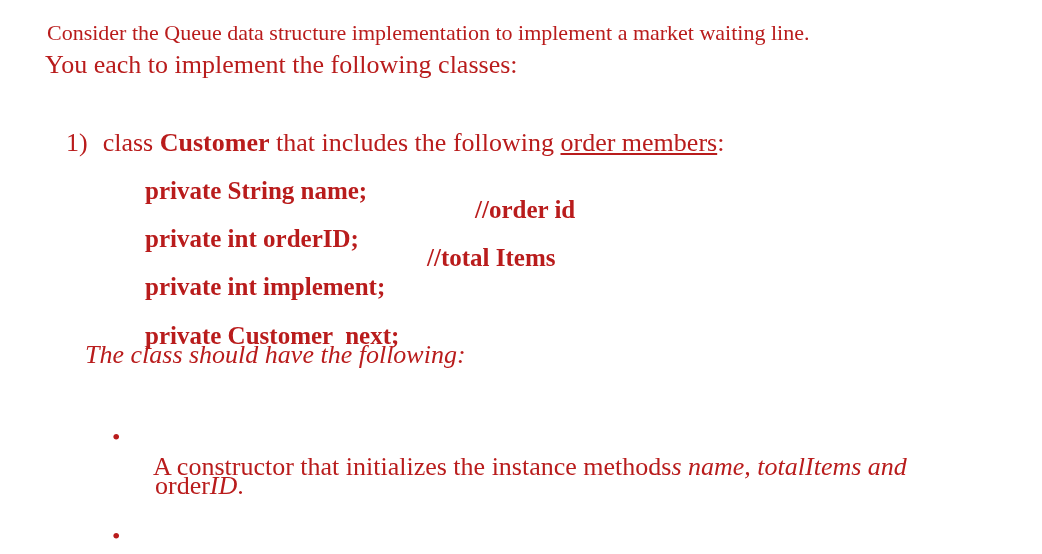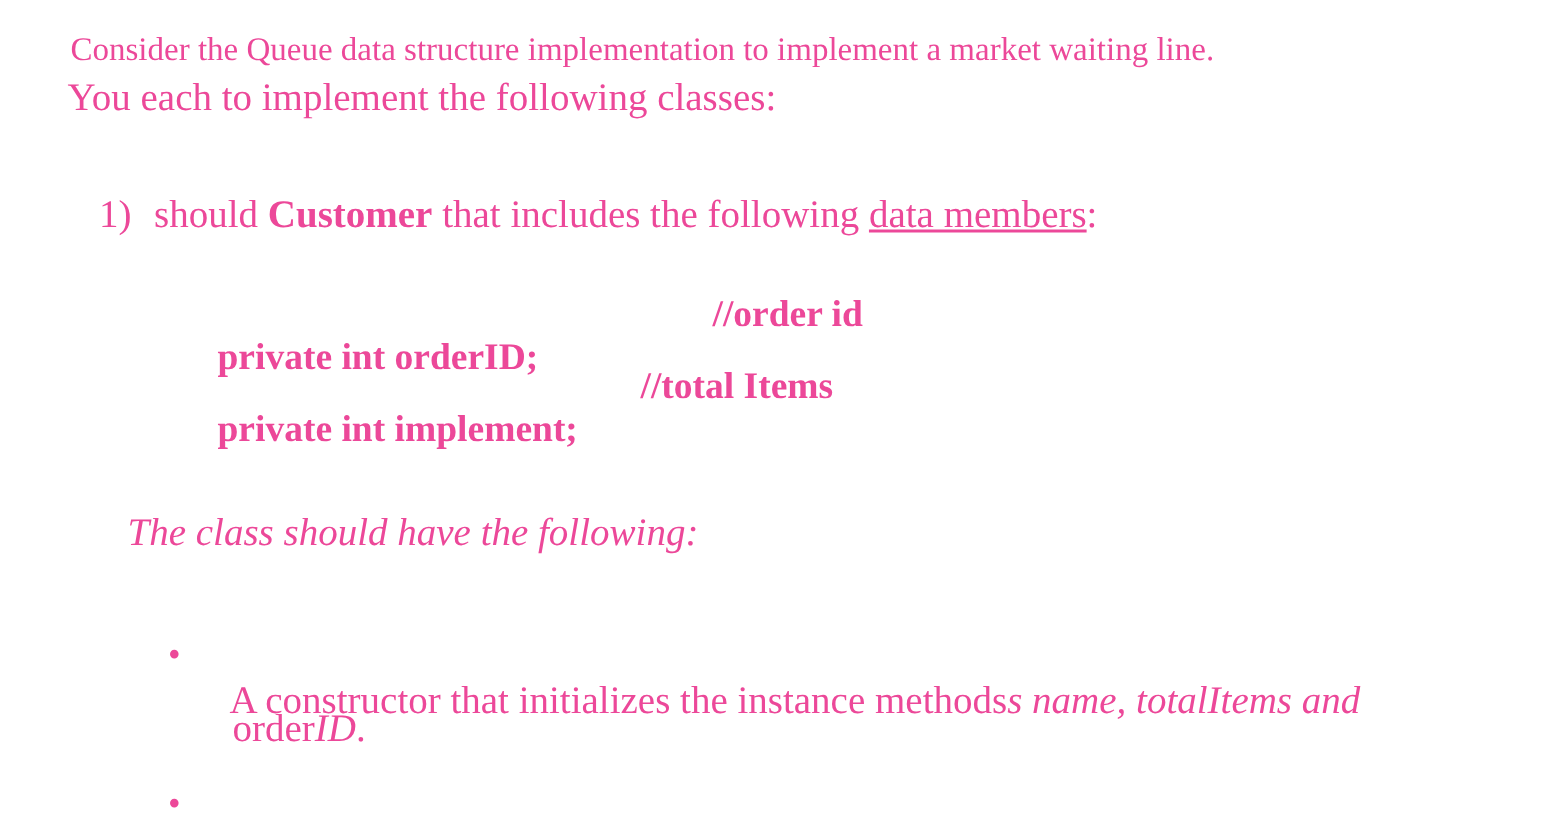--- a/index.html
+++ b/index.html
@@ -5,21 +5,21 @@
   html, body {
     margin: 0;
     padding: 0;
     background: #ffffff;
   }
   #page {
     position: relative;
     width: 1042px;
     height: 554px;
     background: #ffffff;
-    color: #ec4899;
+    color: #b91c1c;
     font-family: "Liberation Serif", "DejaVu Serif", serif;
     overflow: hidden;
   }
   .abs { position: absolute; white-space: pre; }
 
   .intro-small { font-size: 22px; line-height: 26px; }
   .body-text   { font-size: 26px; line-height: 30px; }
 
   .list-number { display: inline-block; margin-right: 15px; }
 
@@ -44,36 +44,40 @@
 </head>
 <body>
 
 <div id="page">
 
   <div class="abs intro-small" style="left:47px; top:20px;">Consider the Queue data structure implementation to implement a market waiting line.</div>
 
   <div class="abs body-text" style="left:45px; top:50px;">You each to implement the following classes:</div>
 
   <div class="abs body-text" style="left:40px; top:98px;">
-    <span class="list-number">1)</span><span>should </span><span class="bold">Customer</span><span> that includes the following </span><span class="underline">data members</span><span>:</span>
+    <span class="list-number">1)</span><span>class </span><span class="bold">Customer</span><span> that includes the following </span><span class="underline">order members</span><span>:</span>
   </div>
 
   <div class="abs code-line" style="left:120px; top:147px;">
+    <span>private String name;</span>
   </div>
 
   <div class="abs code-line" style="left:120px; top:195px;">
     <span>private int orderID;</span>
     <span class="code-comment" style="left:355px;">//order id</span>
   </div>
 
   <div class="abs code-line" style="left:120px; top:243px;">
     <span>private int implement;</span>
     <span class="code-comment" style="left:307px;">//total Items</span>
   </div>
 
+  <div class="abs code-line" style="left:120px; top:292px;">
+    <span>private Customer  next;</span>
+  </div>
 
   <div class="abs body-text" style="left:85px; top:340px;font-style:italic;">The class should have the following:</div>
 
   <div class="abs body-text" style="left:0; top:392px; width:1042px;">
     <span class="bullet-dot">•</span>
     <span class="bullet-text"><span>A constructor that initializes the instance methods</span><span class="italic">s name, totalItems and</span></span>
   </div>
 
   <div class="abs body-text" style="left:0; top:441px; width:830px;">
     <span class="bullet-text" style="left:155px;"><span>order</span><span class="italic">ID</span><span>.</span></span>

